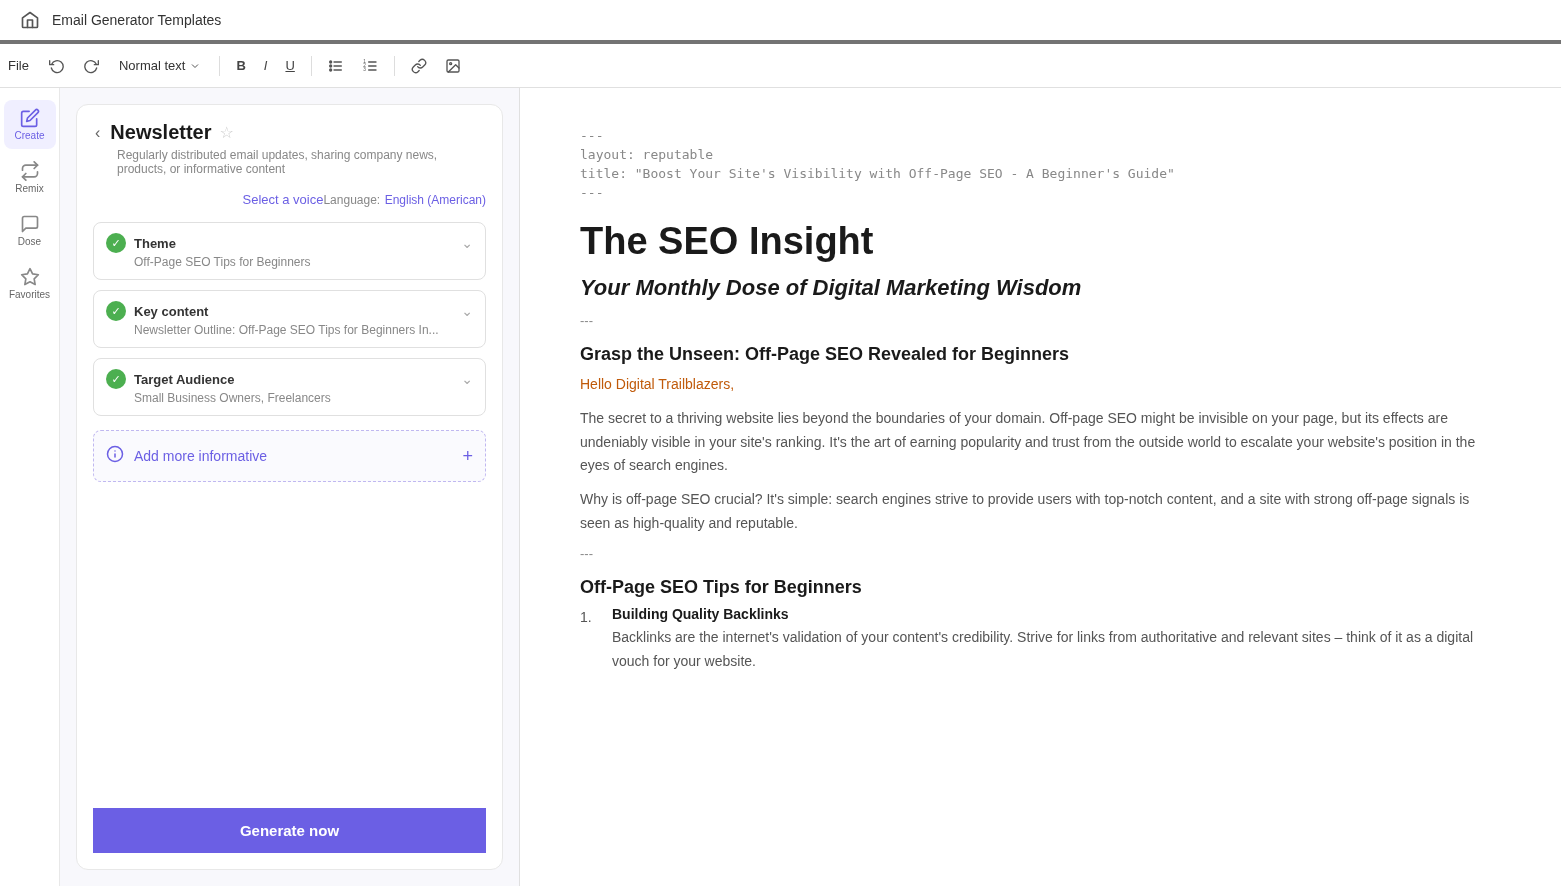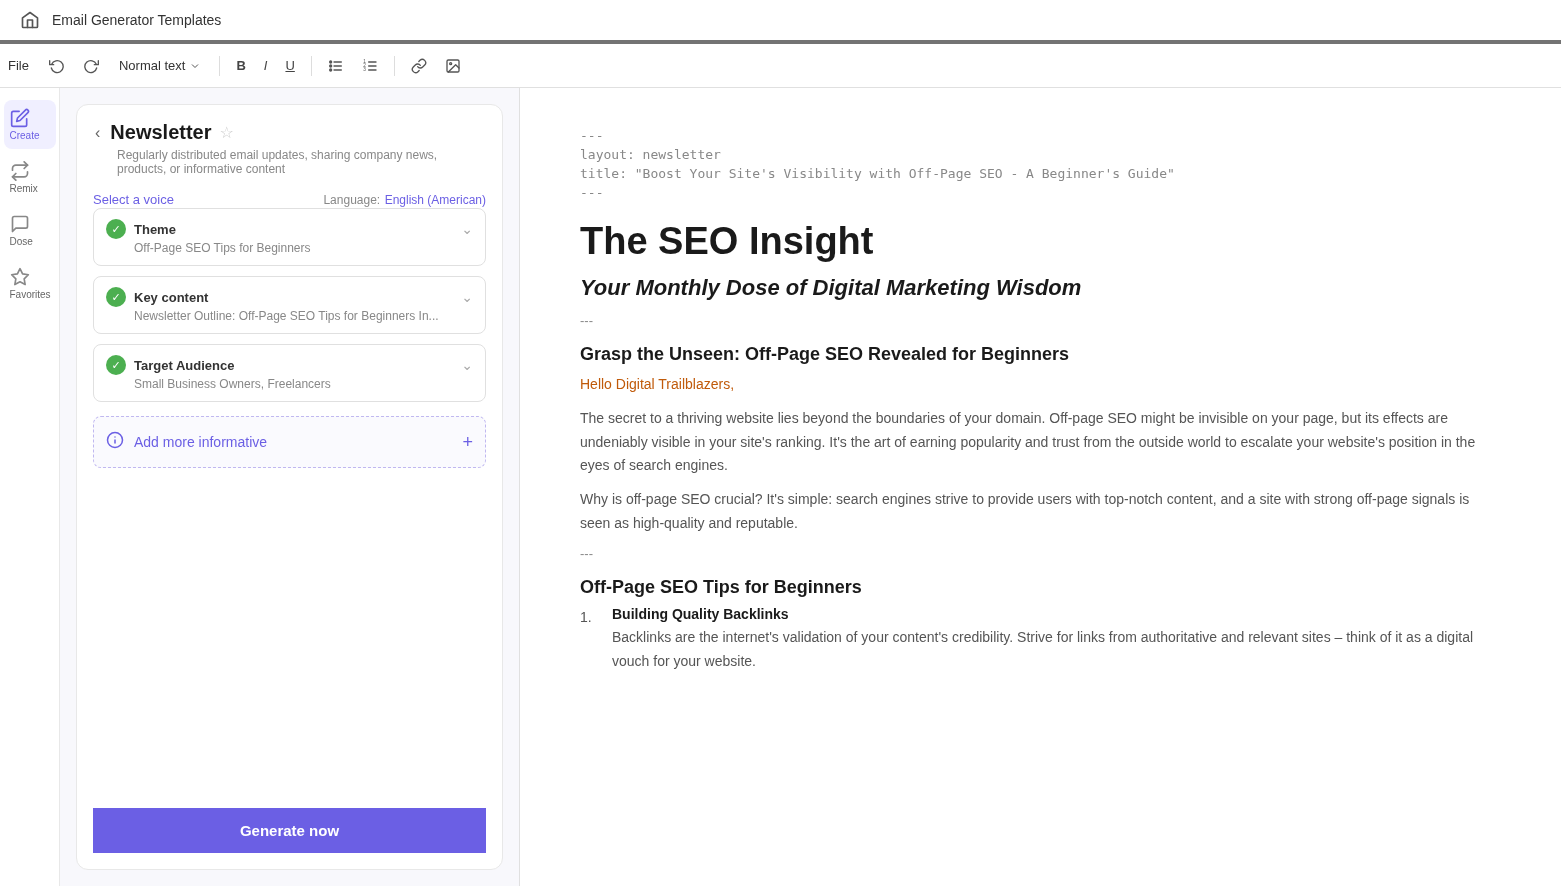--- a/index.html
+++ b/index.html
@@ -80,21 +80,21 @@
       border-right: 1px solid #e8e8e8;
       display: flex;
       flex-direction: column;
       align-items: center;
       padding-top: 12px;
       gap: 4px;
     }
     .icon-sidebar-item {
       display: flex;
       flex-direction: column;
-      align-items: flex-start;
+      align-items: center;
       gap: 2px;
       padding: 8px 6px;
       border-radius: 8px;
       cursor: pointer;
       width: 52px;
     }
     .icon-sidebar-item.active { background: #f0efff; }
     .icon-sidebar-item .icon-label {
       font-size: 10px;
       color: #666;
@@ -147,22 +147,23 @@
     }
     .panel-desc {
       font-size: 12px;
       color: #888;
       margin-left: 24px;
       margin-bottom: 14px;
     }
 
     .voice-lang-row {
       display: flex;
-      justify-content: space-between;
-      align-items: center;
+      justify-content: flex-end;
+      align-items: center;
+      margin-bottom: 14px;
     }
     .voice-link {
       color: #6B5FE4;
       font-size: 13px;
       cursor: pointer;
       text-decoration: none;
     }
     .lang-label {
       font-size: 12px;
       color: #888;
@@ -481,21 +482,21 @@
       </div>
 
       <div class="spacer"></div>
 
       <button class="generate-btn">Generate now</button>
     </div>
   </div>
 
   <div class="content-area">
     <p class="content-meta">---</p>
-    <p class="content-meta">layout: newsletter</p>
+    <p class="content-meta">layout: reputable</p>
     <p class="content-meta">title: "Boost Your Site's Visibility with Off-Page SEO - A Beginner's Guide"</p>
     <p class="content-meta">---</p>
 
     <h1 class="content-h1">The SEO Insight</h1>
     <h2 class="content-h2">Your Monthly Dose of Digital Marketing Wisdom</h2>
     <p class="content-sep">---</p>
 
     <h3 class="content-h3">Grasp the Unseen: Off-Page SEO Revealed for Beginners</h3>
     <p class="content-p orange">Hello Digital Trailblazers,</p>
     <p class="content-p">The secret to a thriving website lies beyond the boundaries of your domain. Off-page SEO might be invisible on your page, but its effects are undeniably visible in your site's ranking. It's the art of earning popularity and trust from the outside world to escalate your website's position in the eyes of search engines.</p>

